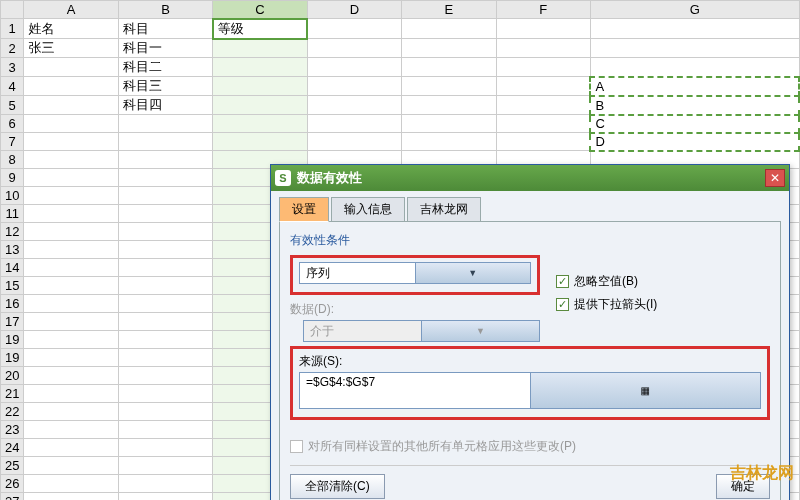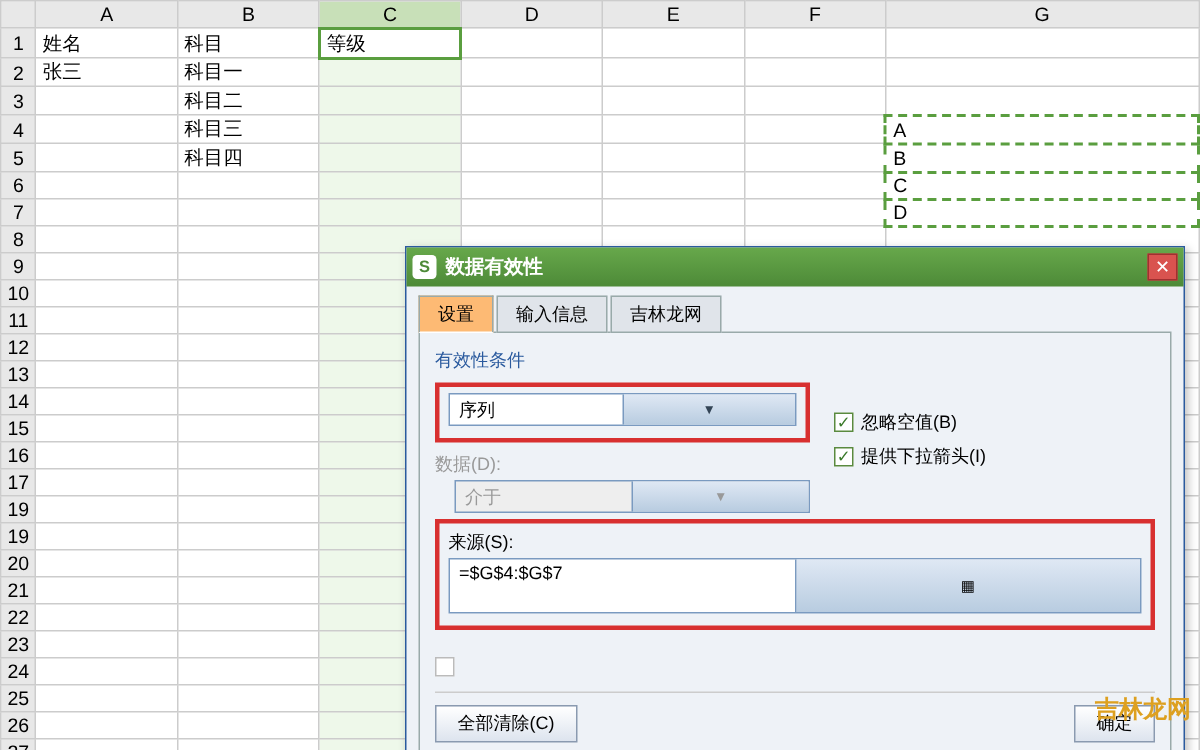--- a/index.html
+++ b/index.html
@@ -398,20 +398,21 @@
     </div>
     <div class="redbox srcbox">
       <div class="lbl">来源(S):</div>
       <div class="srcfield">
         <span>=$G$4:$G$7</span>
         <span class="pick">▦</span>
       </div>
     </div>
     <div class="applyall">
       <span class="chkbox"></span>
+      <span>对所有同样设置的其他所有单元格应用这些更改(P)</span>
     </div>
     <div class="btnrow">
       <div class="btn">全部清除(C)</div>
       <div class="spacer"></div>
       <div class="btn">确定</div>
     </div>
   </div>
 </div>
 
 <div class="watermark">吉林龙网</div>

